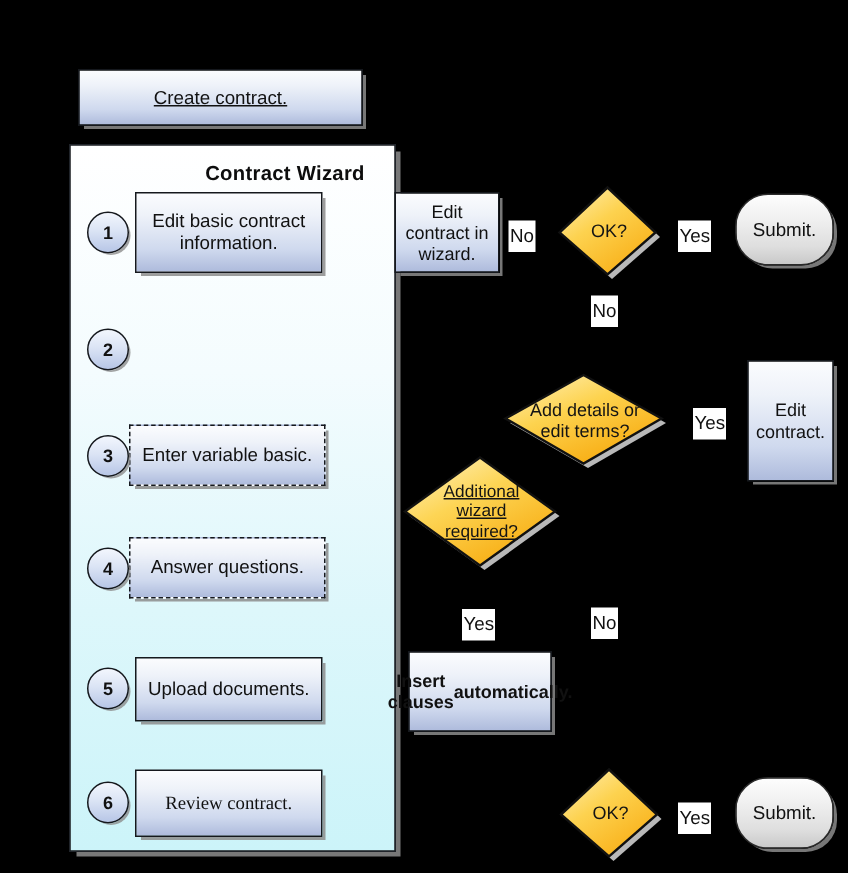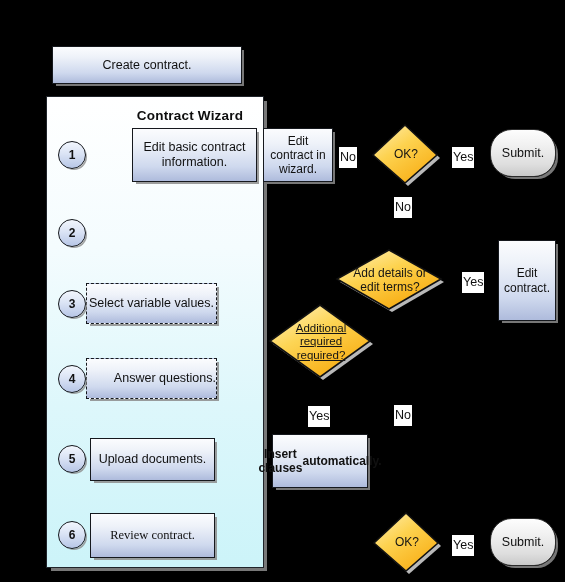--- a/index.html
+++ b/index.html
@@ -157,47 +157,47 @@
       <path d="M215,543 L370,543" marker-end="url(#ah)"></path>
 
       <path d="M441,543 L490,543" marker-end="url(#ah)"></path>
     </g>
   </svg>
 
   <div class="container-box" style="left:46px;top:96px;width:218px;height:472px;">
     <div class="container-title">Contract Wizard</div>
   </div>
 
-  <div class="node box" style="left:52px;top:46px;width:190px;height:38px;">
+  <div class="node box" style="left:52px;top:46px;width:190px;height:38px;text-decoration:underline;">
     <span>Create contract.</span>
   </div>
 
   <div class="circle" style="left:58px;top:141px;">
     <span>1</span>
   </div>
-  <div class="node box" style="left:90px;top:128px;width:125px;height:54px;flex-direction:column;margin-left:42px;">
+  <div class="node box" style="left:90px;top:128px;width:125px;height:54px;flex-direction:column;">
     <span>Edit basic contract</span>
     <span>information.</span>
   </div>
 
   <div class="circle" style="left:58px;top:219px;">
     <span>2</span>
   </div>
 
   <div class="circle" style="left:58px;top:290px;">
     <span>3</span>
   </div>
   <div class="node box dashed" style="left:86px;top:283px;width:131px;height:41px;">
-    <span>Select variable values.</span>
+    <span>Enter variable basic.</span>
   </div>
 
   <div class="circle" style="left:58px;top:365px;">
     <span>4</span>
   </div>
-  <div class="node box dashed" style="left:86px;top:358px;width:131px;height:41px;justify-content:flex-end;">
+  <div class="node box dashed" style="left:86px;top:358px;width:131px;height:41px;">
     <span>Answer questions.</span>
   </div>
 
   <div class="circle" style="left:58px;top:445px;">
     <span>5</span>
   </div>
   <div class="node box" style="left:90px;top:438px;width:125px;height:43px;">
     <span>Upload documents.</span>
   </div>
 
@@ -265,21 +265,21 @@
           <stop offset="0%" stop-color="#fff3c6"></stop>
           <stop offset="45%" stop-color="#fdd555"></stop>
           <stop offset="100%" stop-color="#f7ab0f"></stop>
         </linearGradient>
       </defs>
       <polygon points="57,6 107,42 57,78 7,42" fill="#b9b9b9"></polygon>
       <polygon points="54,3 104,39 54,75 4,39" fill="url(#dg3)" stroke="#111" stroke-width="1.6"></polygon>
     </svg>
     <div class="dlabel" style="flex-direction:column;padding-right:5px;font-size:11.5px;text-decoration:underline;">
       <span>Additional</span>
-      <span>required</span>
+      <span>wizard</span>
       <span>required?</span>
     </div>
   </div>
 
   <div class="node box" style="left:272px;top:434px;width:96px;height:54px;flex-direction:row;font-size:12px;font-weight:bold;">
     <span>Insert clauses</span>
     <span>automatically.</span>
   </div>
 
   <div class="diamond" style="left:371px;top:510px;width:72px;height:66px;">

